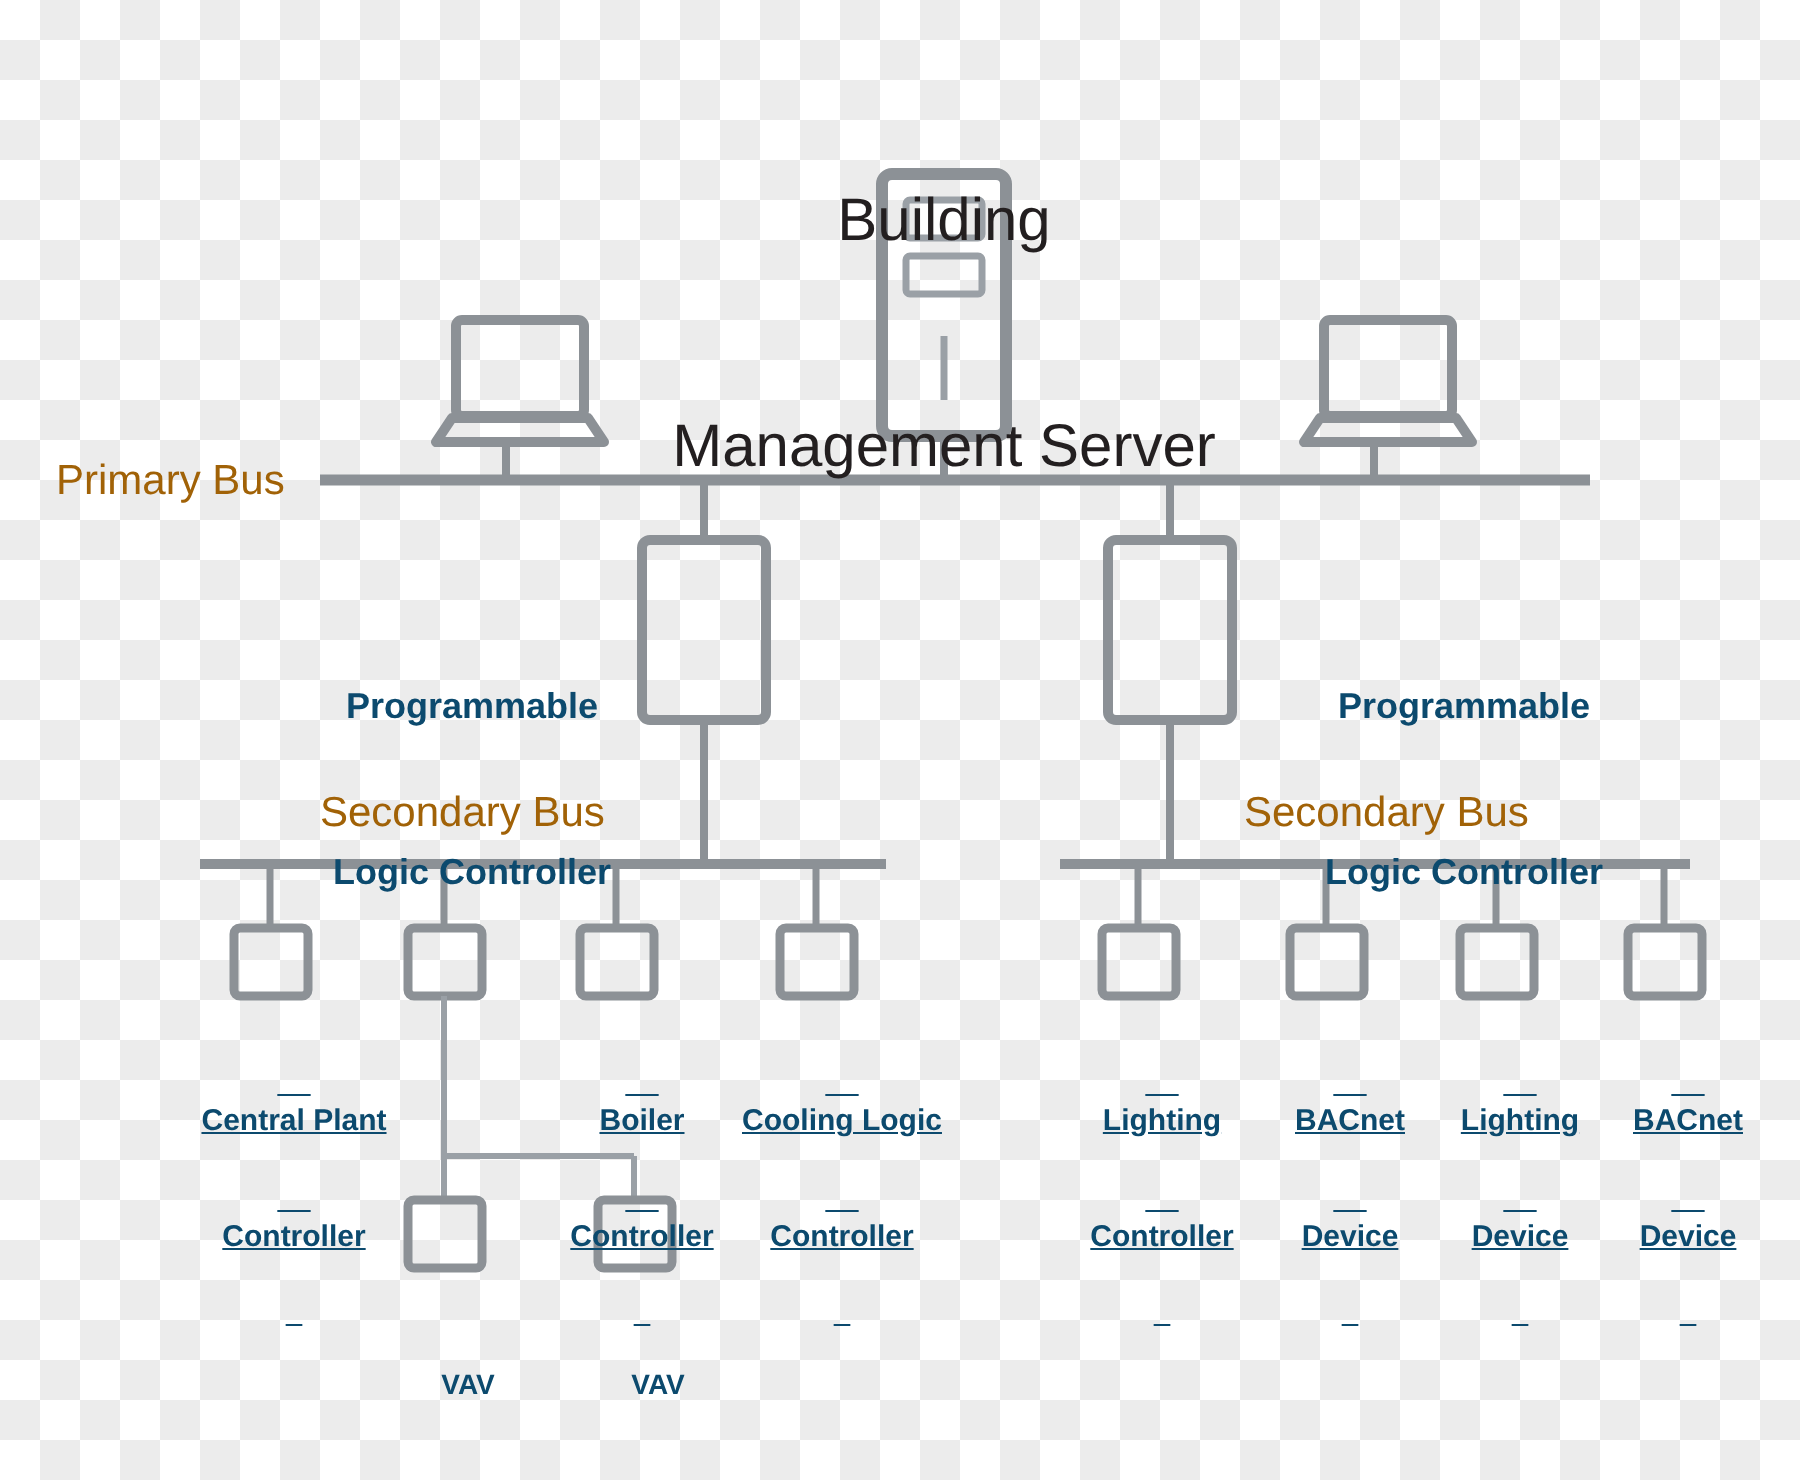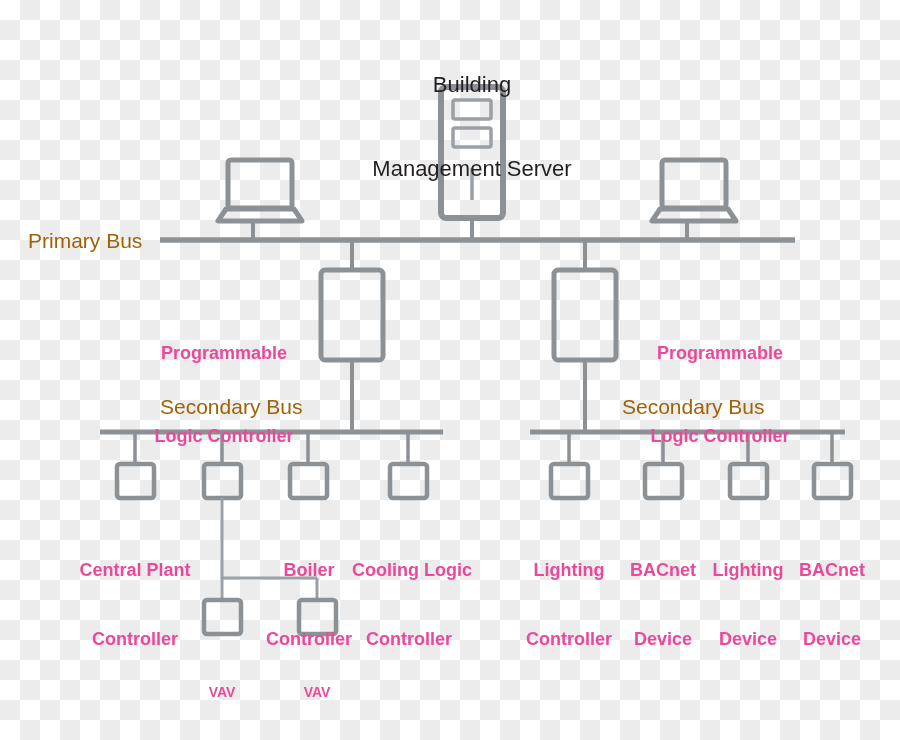--- a/index.html
+++ b/index.html
@@ -39,37 +39,39 @@
     white-space: pre;
     line-height: 1.22;
   }
   .lbl-dark {
     color: #a16207;
     font-size: 21px;
     font-weight: 400;
   }
   .lbl-title {
     color: #231f20;
-    font-size: 22px;
+    font-size: 30px;
     font-weight: 400;
     text-align: center;
     line-height: 1.26;
   }
   .lbl-blue {
-    color: #ec4899;
+    color: #0c4a6e;
     font-weight: bold;
     text-align: center;
+    padding-left: 12px;
   }
   .lbl-plc {
     font-size: 18px;
     line-height: 1.55;
   }
   .lbl-dev {
-    font-size: 18px;
+    font-size: 15px;
     line-height: 1.28;
+    text-decoration: underline;
   }
   .lbl-vav {
     font-size: 14px;
     line-height: 1.28;
   }
 </style>
 </head>
 <body>
 
 <div id="diagram-root">

